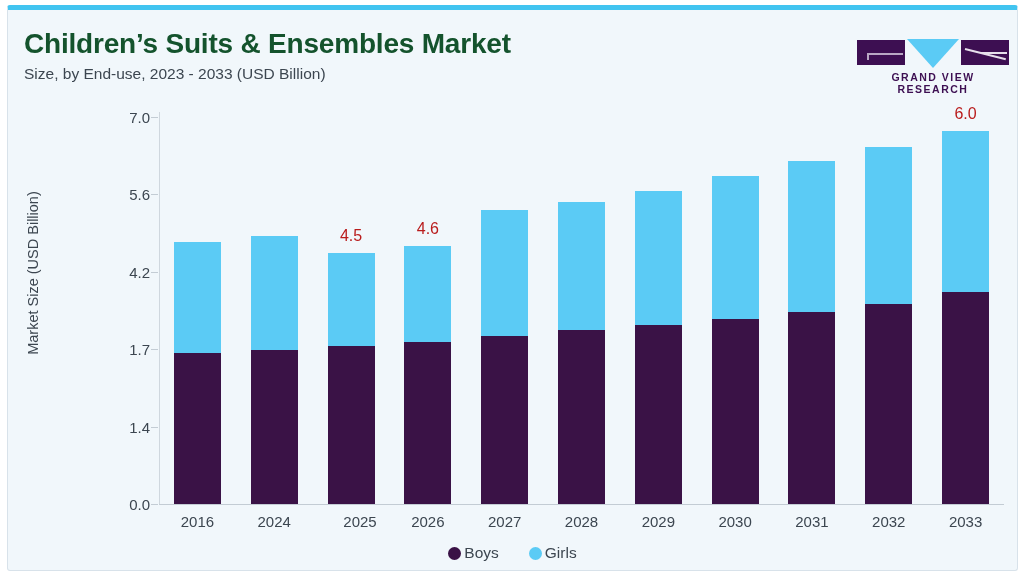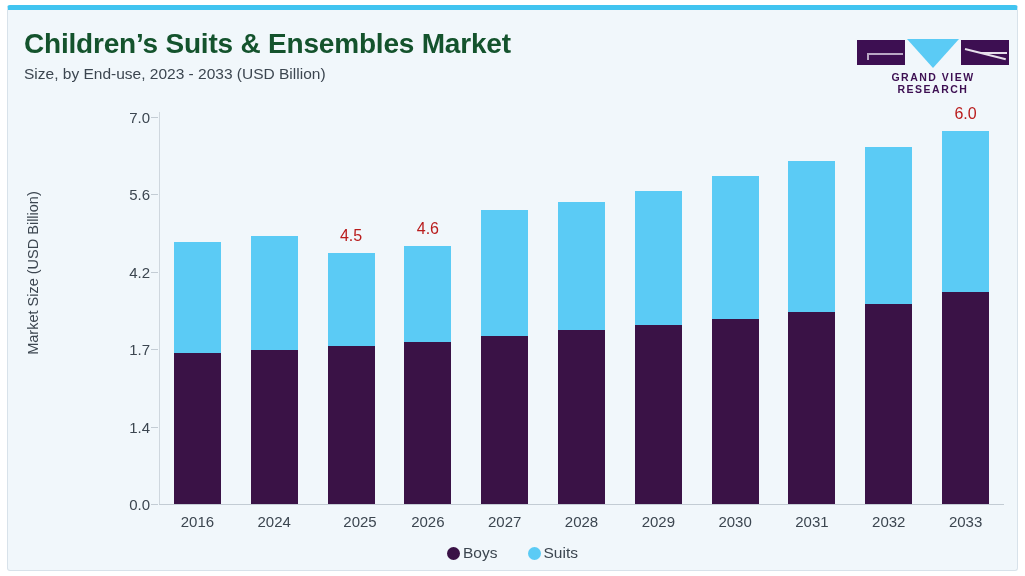--- a/index.html
+++ b/index.html
@@ -183,16 +183,16 @@
       <div class="ytick" style="top: 107px;"></div>
     </div>
 
   <div class="legend">
       <div class="legend-item">
         <span class="legend-dot" style="background: rgb(58, 18, 70);"></span>
         <span class="legend-label">Boys</span>
       </div>
       <div class="legend-item">
         <span class="legend-dot" style="background: rgb(91, 203, 245);"></span>
-        <span class="legend-label">Suits</span>
+        <span class="legend-label">Girls</span>
       </div>
     </div>
 </div>
 
 </body></html>

